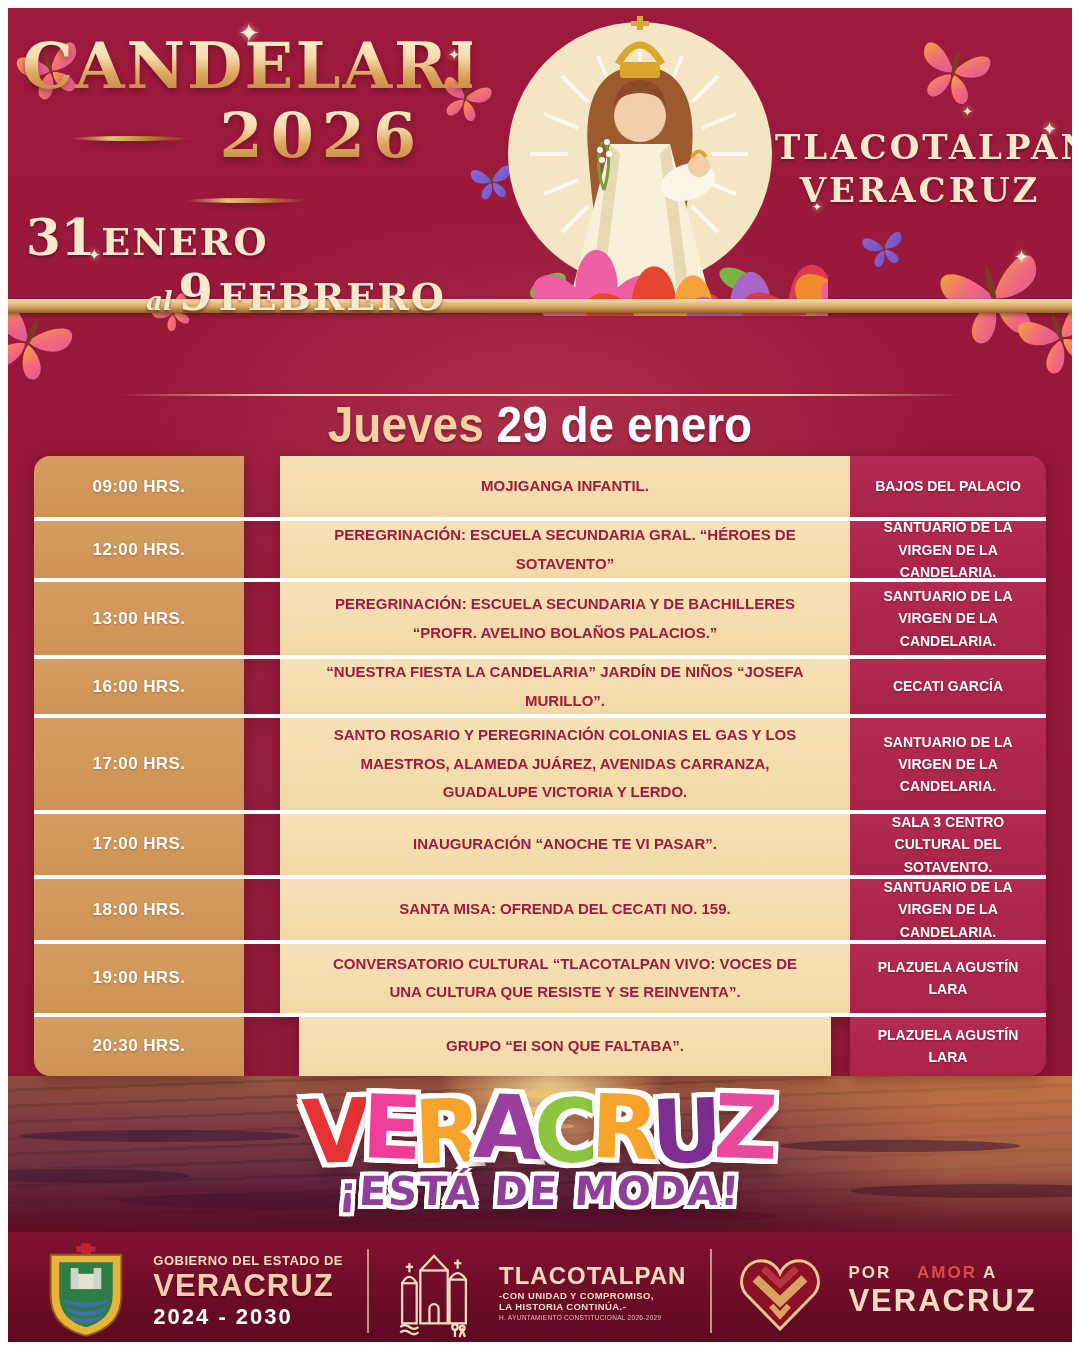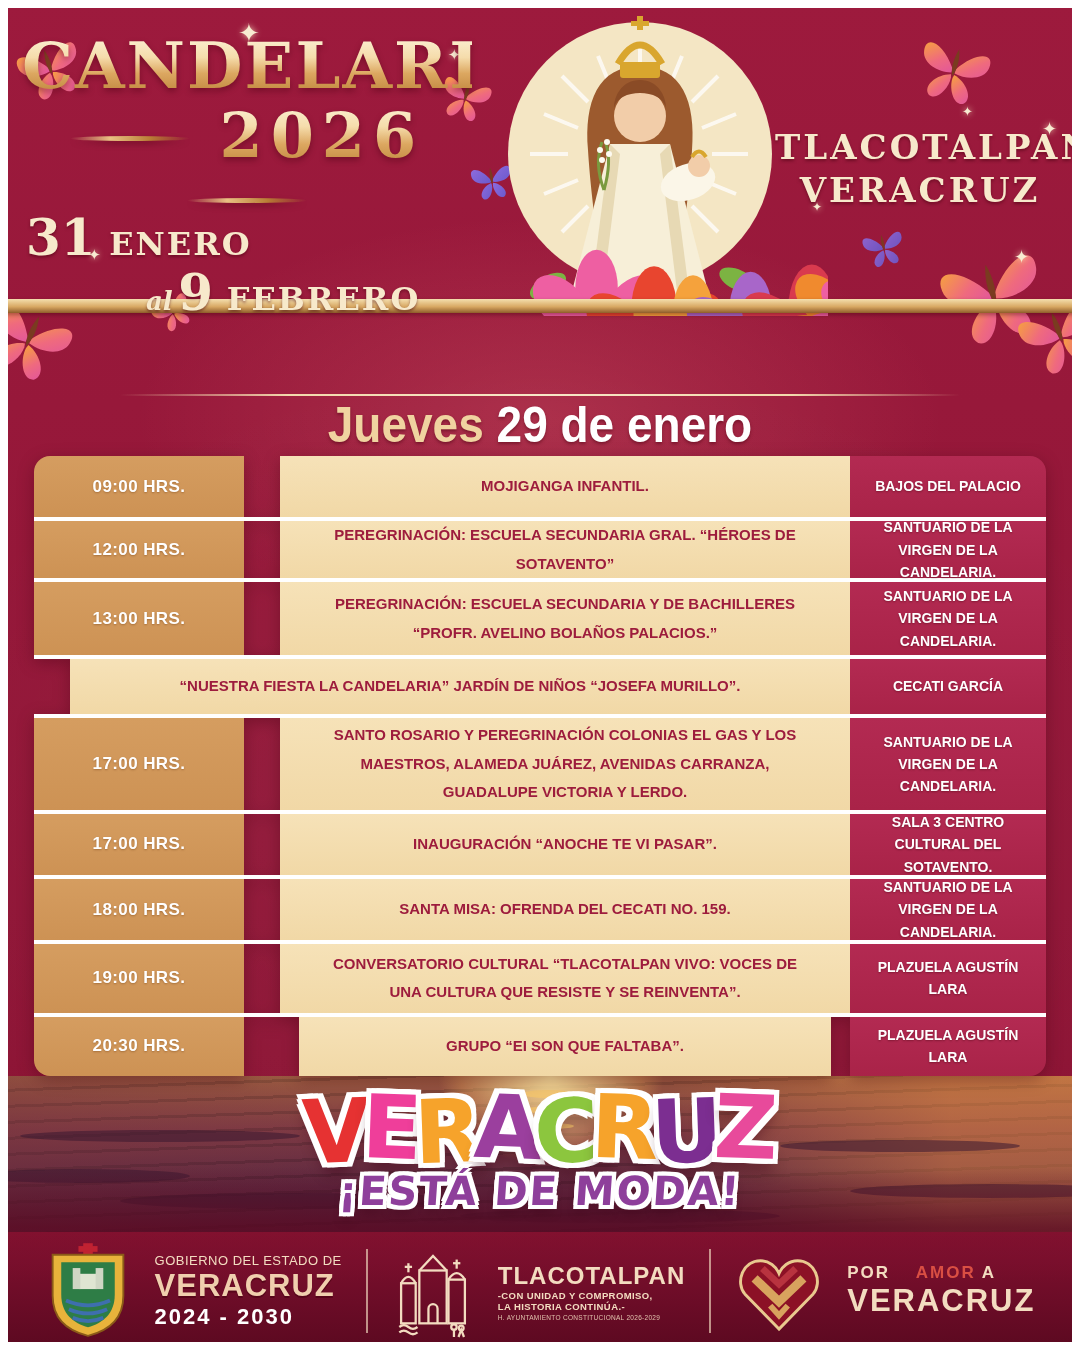--- a/index.html
+++ b/index.html
@@ -23,21 +23,21 @@
   .t-line1{font-family:"DejaVu Serif",serif;font-weight:bold;font-size:58px;line-height:1;letter-spacing:4px;}
   .t-dela{font-family:"DejaVu Serif",serif;font-style:italic;font-weight:bold;font-size:26px;letter-spacing:1px;vertical-align:18px;}
   .t-line2{font-family:"DejaVu Serif",serif;font-weight:bold;font-size:64px;line-height:1.05;letter-spacing:2px;margin-top:2px;}
   .t-year{font-family:"DejaVu Serif",serif;font-weight:bold;font-size:62px;line-height:1;letter-spacing:8px;margin-top:6px;}
   .swash{display:inline-block;height:5px;width:120px;border-radius:50%;
     background:linear-gradient(90deg,transparent,#e9c183,#b97e36,transparent);vertical-align:16px;}
   .dates-block{position:absolute;left:26px;top:208px;width:430px;color:#f7e9cb;z-index:3;
     font-family:"DejaVu Serif",serif;font-weight:bold;text-align:left;
     text-shadow:0 2px 3px rgba(70,0,15,.5);}
   .d-big{font-size:50px;}
-  .d-mid{font-size:32px;letter-spacing:2px;margin-left:8px;}
+  .d-mid{font-size:38px;letter-spacing:2px;}
   .d-al{font-size:26px;font-style:italic;margin-top:12px;}
   .d-row2{margin-left:120px;margin-top:-4px;}
   .loc-block{position:absolute;left:775px;top:126px;width:290px;text-align:center;z-index:3;
     font-family:"DejaVu Serif",serif;font-weight:bold;color:#f7e9cb;font-size:34px;line-height:1.25;
     letter-spacing:3px;text-shadow:0 2px 3px rgba(70,0,15,.5);}
 
   .goldbar{position:absolute;left:0;top:299px;width:1080px;height:14px;z-index:2;
     background:linear-gradient(180deg,#f4dfae 0%,#d8a863 55%,#8f5d2a 100%);
     box-shadow:0 2px 4px rgba(60,0,12,.4);}
 
@@ -100,21 +100,21 @@
       -4px -4px 0 #fff,4px -4px 0 #fff,-4px 4px 0 #fff,4px 4px 0 #fff,
       0 -4px 0 #fff,0 4px 0 #fff,-4px 0 0 #fff,4px 0 0 #fff,
       0 8px 10px rgba(60,0,20,.4);}
 
   
   .footer{position:absolute;left:0;top:1232px;width:1080px;height:118px;z-index:4;
     background:linear-gradient(180deg,rgba(125,15,47,0) 0%,rgba(125,15,47,.35) 18%,transparent 40%),
                linear-gradient(180deg,#82112f 0%,#6b0c27 60%,#5b0920 100%);
     display:flex;align-items:center;justify-content:center;gap:24px;}
   .logo-text{color:#f3dcc0;text-align:left;}
-  .gov-l1{font-size:13px;font-weight:normal;letter-spacing:.5px;}
+  .gov-l1{font-size:13px;font-weight:bold;letter-spacing:.5px;}
   .gov-l2{font-size:31px;font-weight:800;color:#f0cfae;letter-spacing:1px;text-shadow:0 2px 0 rgba(70,0,15,.55);}
   .gov-l3{font-size:22px;font-weight:800;color:#ffffff;letter-spacing:2px;}
   .vdiv{width:2px;height:84px;background:#f3dcc0;opacity:.65;}
   .tl-l1{font-size:24px;font-weight:800;letter-spacing:1px;}
   .tl-l2,.tl-l3{font-size:9.5px;font-weight:bold;letter-spacing:.4px;}
   .tl-l4{font-size:6.5px;opacity:.85;letter-spacing:.3px;margin-top:2px;}
   .pa-l1{font-size:17px;font-weight:800;letter-spacing:2px;}
   .pa-amor{color:#d94f43;margin-left:19px;}
   .pa-l2{font-size:31px;font-weight:800;letter-spacing:2px;color:#f3dcc0;}
 
@@ -292,20 +292,21 @@
       <div class="cell loc">SANTUARIO DE LA VIRGEN DE LA CANDELARIA.</div>
     </div>
 
     <div class="row">
       <div class="cell time">13:00 HRS.</div>
       <div class="cell event">PEREGRINACIÓN: ESCUELA SECUNDARIA Y DE BACHILLERES “PROFR. AVELINO BOLAÑOS PALACIOS.”</div>
       <div class="cell loc">SANTUARIO DE LA VIRGEN DE LA CANDELARIA.</div>
     </div>
 
     <div class="row">
+      <div class="cell time">16:00 HRS.</div>
       <div class="cell event">“NUESTRA FIESTA LA CANDELARIA” JARDÍN DE NIÑOS “JOSEFA MURILLO”.</div>
       <div class="cell loc">CECATI GARCÍA</div>
     </div>
 
     <div class="row">
       <div class="cell time">17:00 HRS.</div>
       <div class="cell event">SANTO ROSARIO Y PEREGRINACIÓN COLONIAS EL GAS Y LOS MAESTROS, ALAMEDA JUÁREZ, AVENIDAS CARRANZA, GUADALUPE VICTORIA Y LERDO.</div>
       <div class="cell loc">SANTUARIO DE LA VIRGEN DE LA CANDELARIA.</div>
     </div>
 

